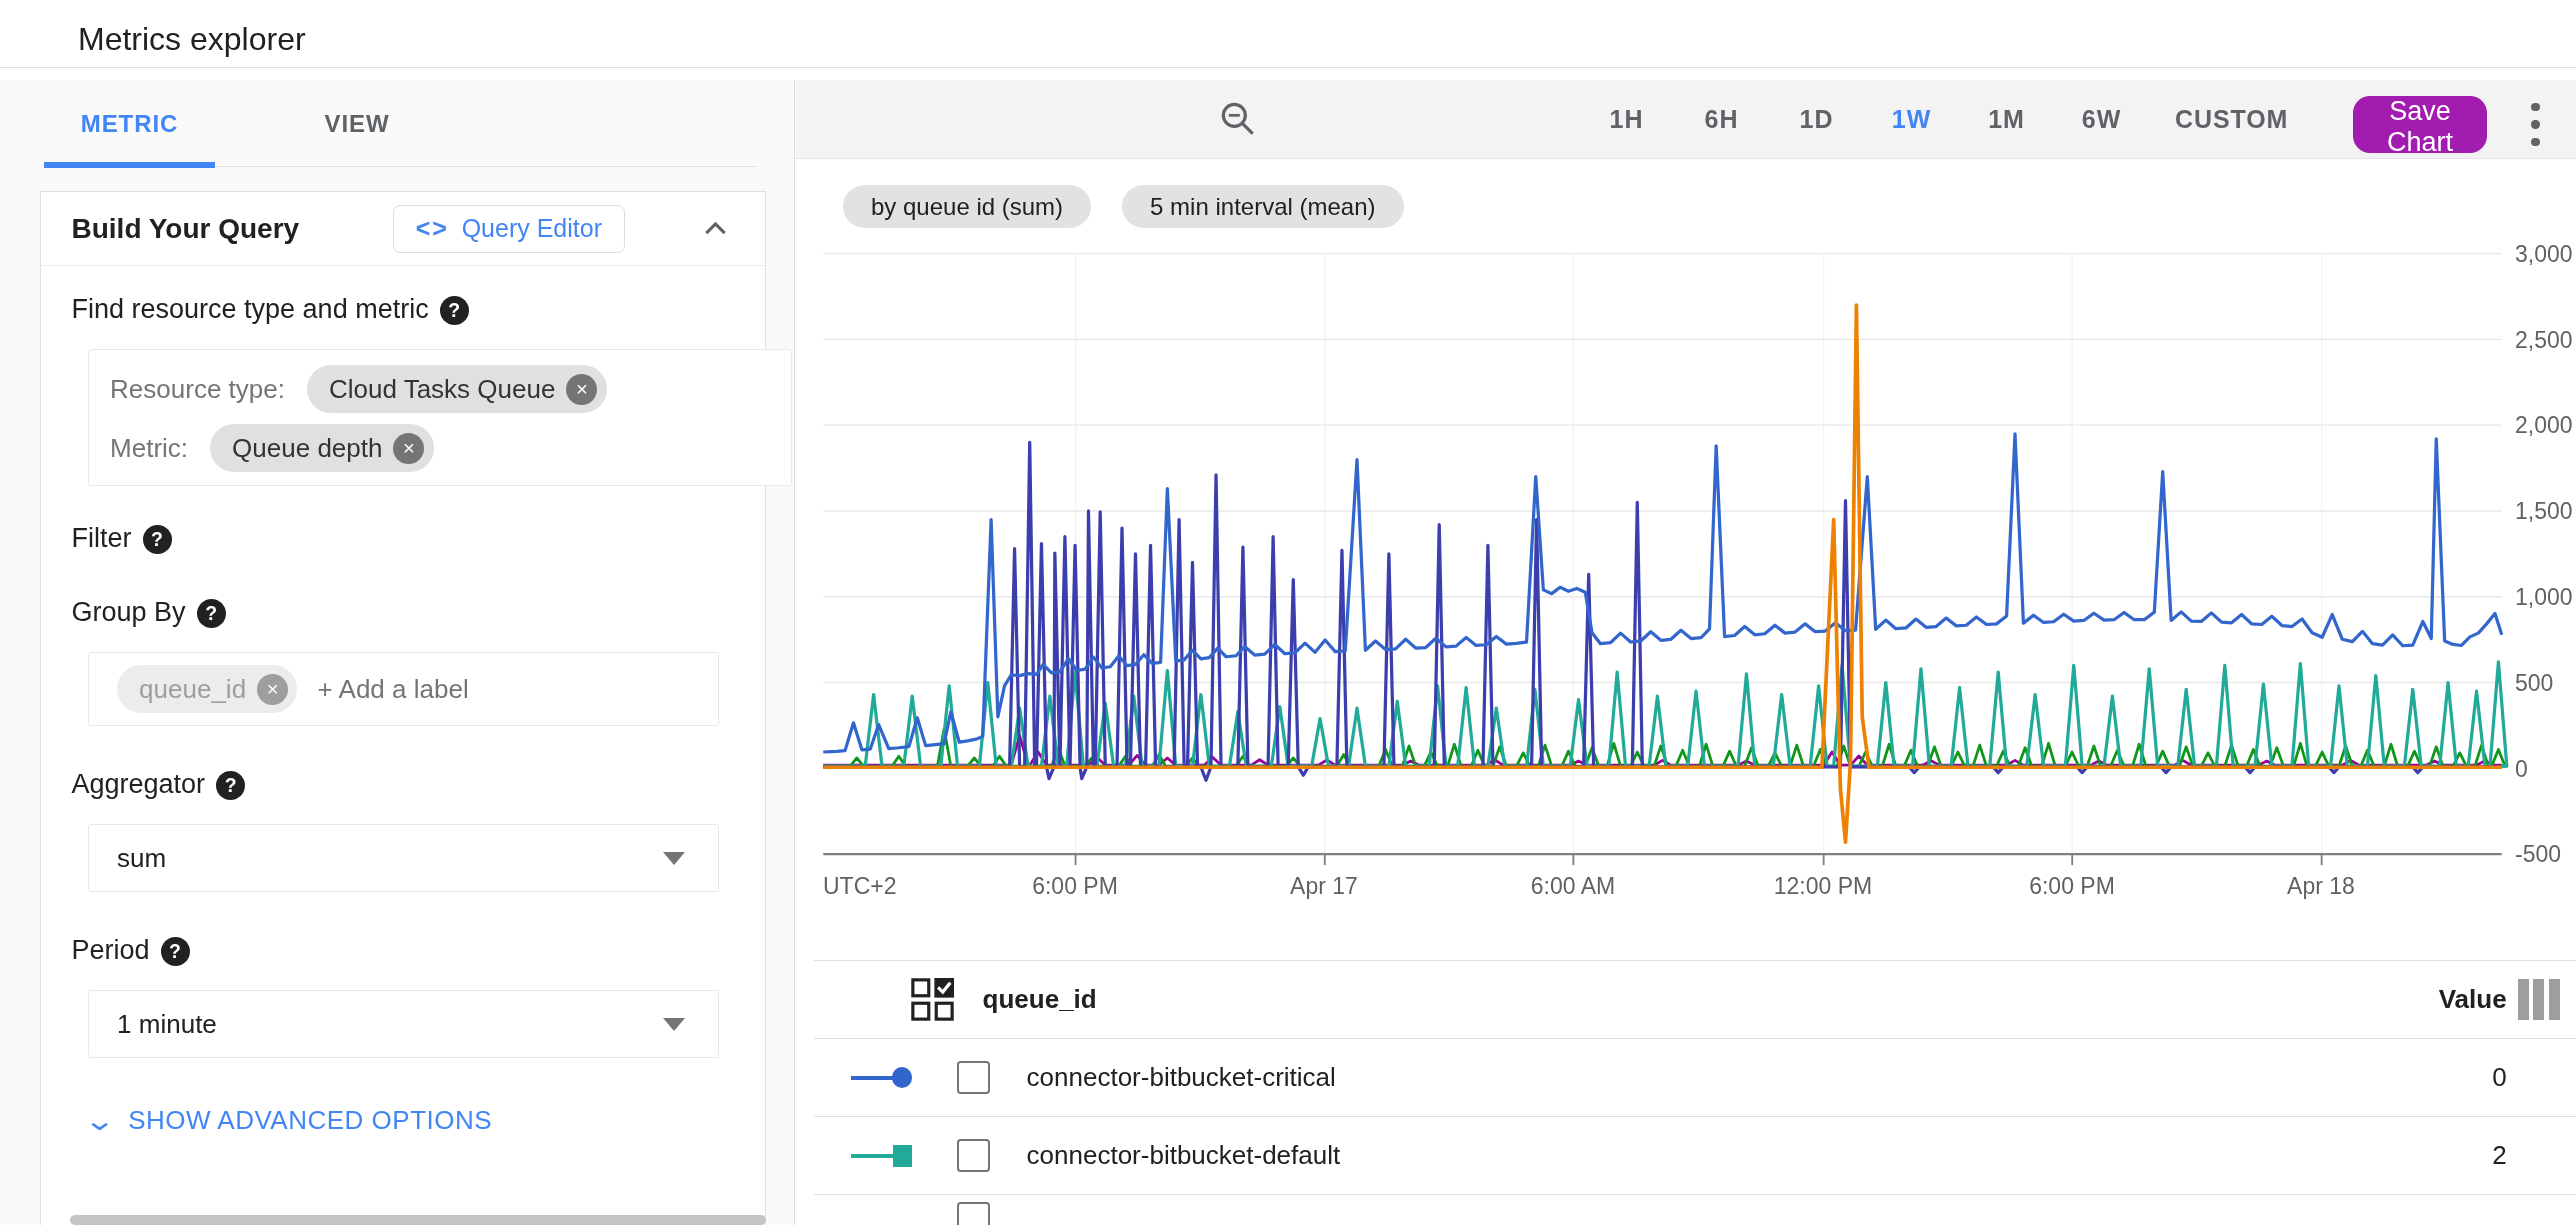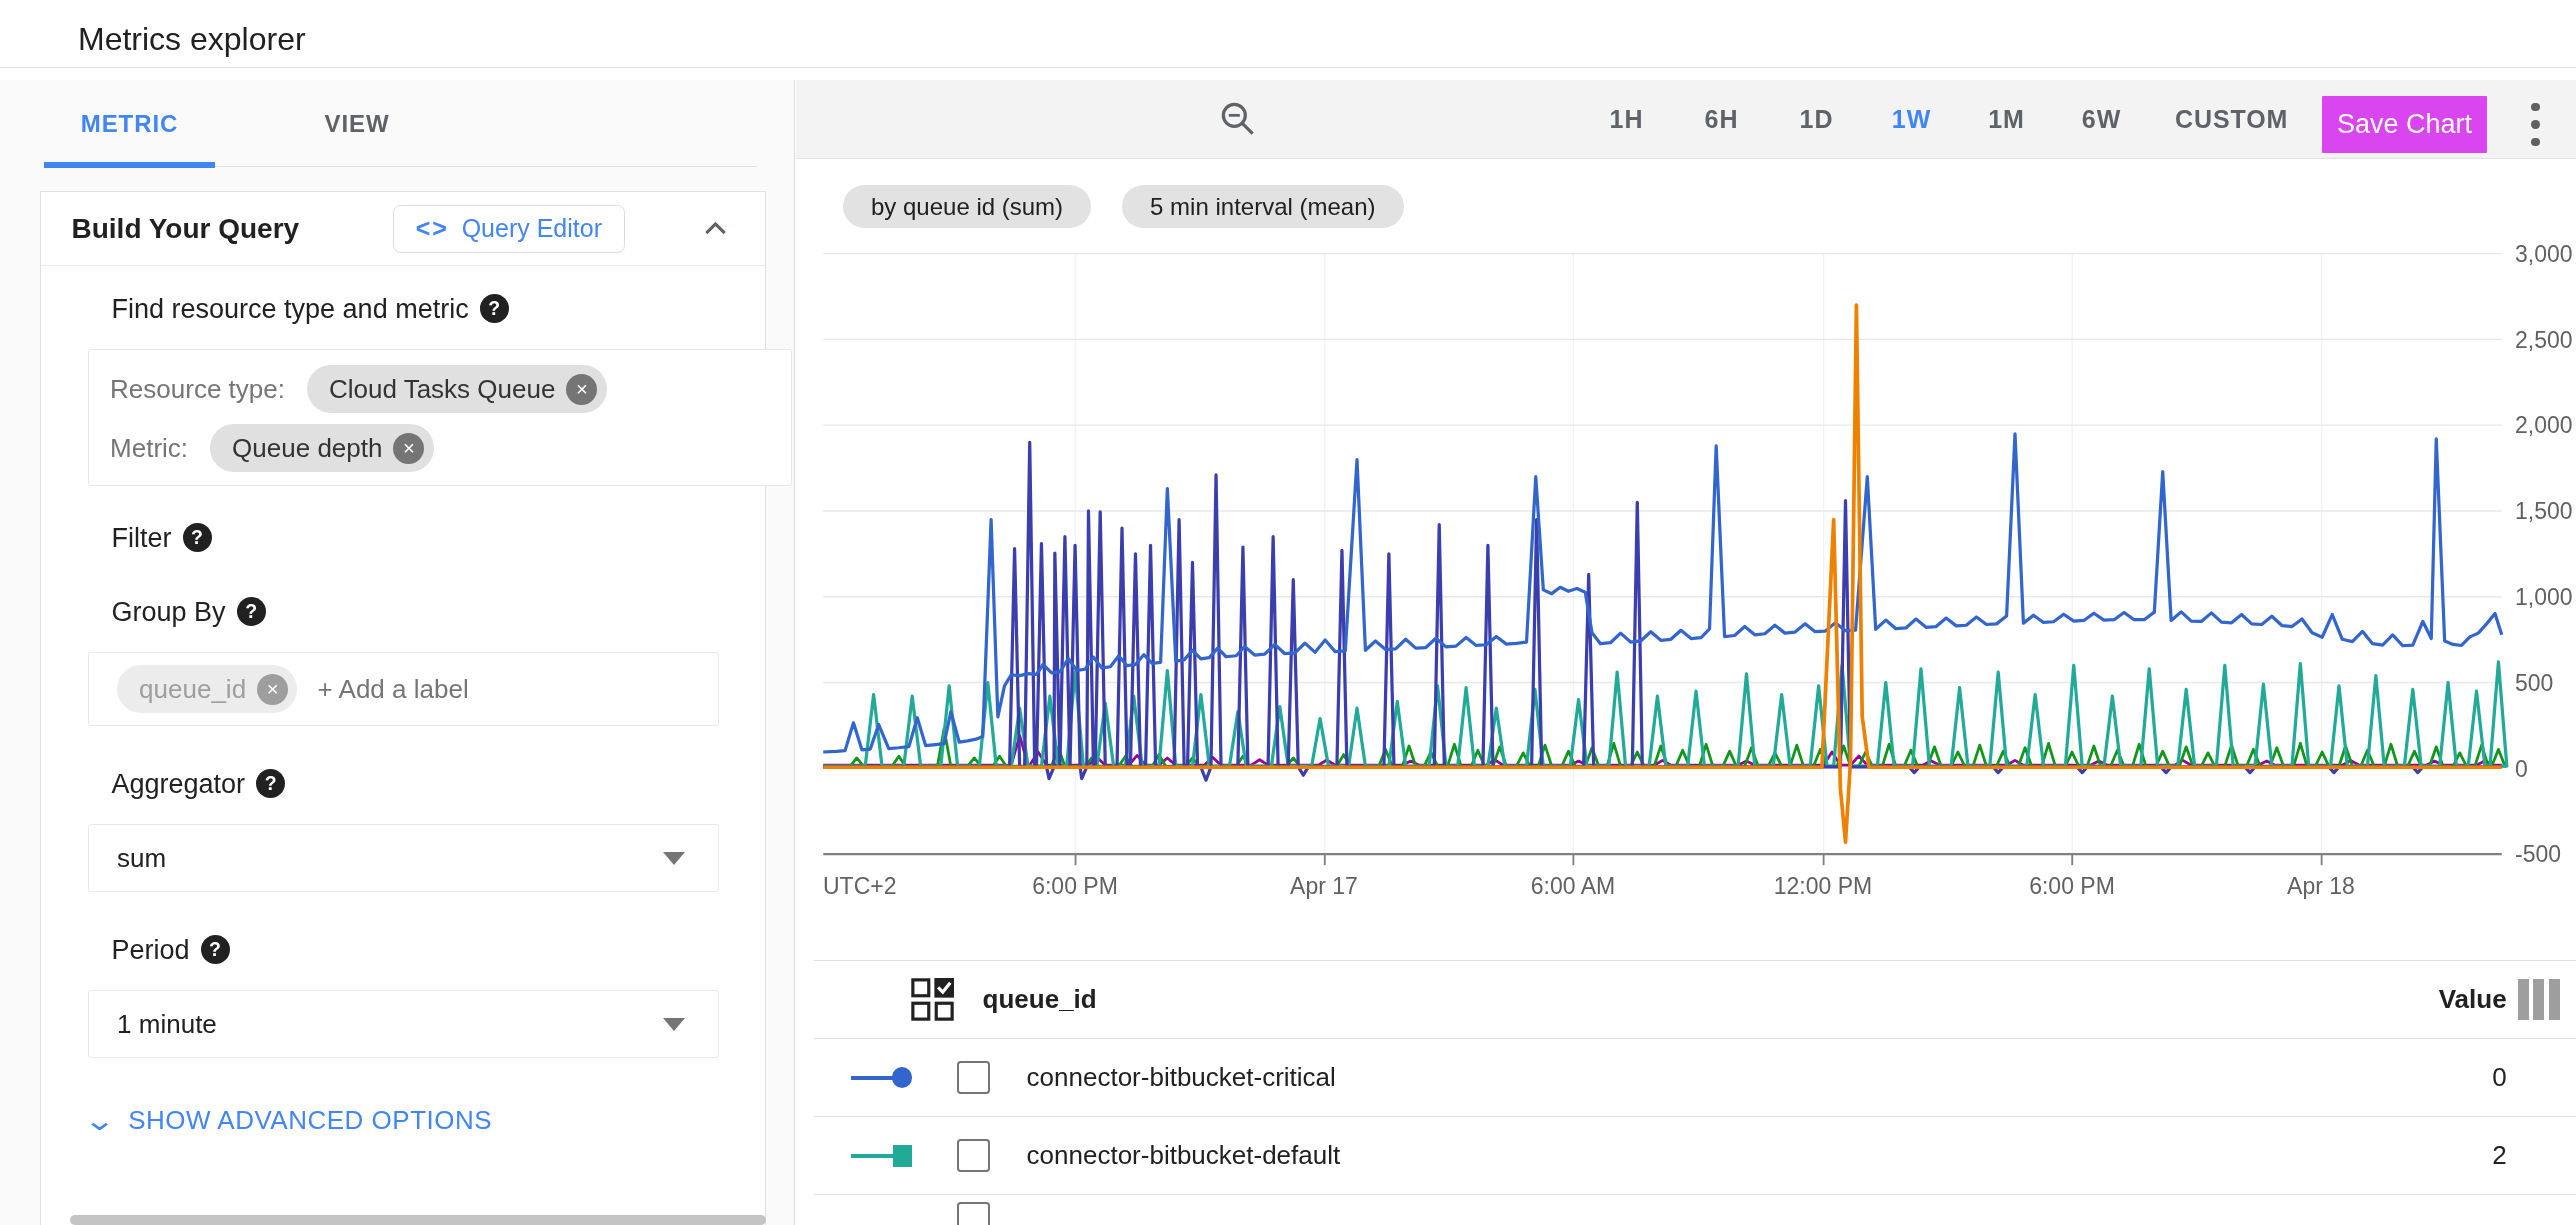--- a/index.html
+++ b/index.html
@@ -21,21 +21,21 @@
   .card { position:absolute; left:40px; top:111px; width:726px; height:1034px; background:#fff; border:0.9px solid #e0e0e0; border-bottom:none; }
   .card-header { height:74px; display:flex; align-items:center; padding:0 33px 0 30.5px; border-bottom:0.9px solid #ebebeb;gap:48px; }
   .card-title { font-size:28px; font-weight:700; color:#212121; flex:0 0 auto; }
   .qe-btn { margin-left:auto; height:48px; border:1.8px solid #dadce0; border-radius:7.4px; background:#fff; display:flex; align-items:center; padding:0 22px; cursor:pointer; }
   .qe-code { color:#4285f4; font-size:25px; font-weight:700; letter-spacing:1.8px; margin-right:13px; }
   .qe-label { color:#4285f4; font-size:25px; font-weight:500; }
   .collapse { margin-left:26px; width:33px; height:33px; position:relative; cursor:pointer; }
   .collapse svg { display:block; }
 
   .card-body { padding:28px 48px 0 30.5px; }
-  .sec-label { display:flex; align-items:flex-start; font-size:27px; color:#212121;margin-left:40px; }
+  .sec-label { display:flex; align-items:flex-end; font-size:27px; color:#212121; }
   .help { display:inline-block; width:29px; height:29px; margin-left:11px; border-radius:50%; background:#212121; color:#fff; font-size:19.4px; font-weight:700; text-align:center; line-height:29px; }
 
   .res-box { margin:24px 0 0 16.6px; width:704px; height:137px; border:1.8px solid #e8e8e8; border-radius:2.8px; padding:13px 0 0 21px; background:#fff; }
   .res-row { display:flex; align-items:center; height:52px; }
   .res-row + .res-row { margin-top:7.4px; }
   .res-lbl { font-size:26px; color:#757575; margin-right:22px; }
   .chipx { display:inline-flex; align-items:center; background:#e0e0e0; border-radius:26px; height:48px; padding:0 9.2px 0 22px; cursor:pointer; }
   .chipx .txt { font-size:26px; font-weight:500; color:#333; }
   .chipx .x { margin-left:11px; width:31px; height:31px; border-radius:50%; background:#757575; color:#fff; font-size:20.3px; line-height:31px; text-align:center; }
   .chipx.muted { background:#ececec; }
@@ -62,21 +62,21 @@
   
   .rp { position:absolute; left:796px; top:80px; width:1780px; height:1145px; background:#fff; }
   .toolbar { position:absolute; left:0; top:0; width:1780px; height:79px; background:#f3f3f3; border-bottom:0.9px solid #e3e3e3; }
   .line-select { position:absolute; left:43px; top:13px; width:329px; height:53px; background:#fff; border:1.8px solid #d6d6d6; border-radius:2.8px; display:flex; align-items:center; padding:0 24px 0 37px; cursor:pointer; }
   .line-select .sel-value { font-size:26px; }
   .line-select .arrow { margin-left:auto; width:0; height:0; border-left:12px solid transparent; border-right:12px solid transparent; border-top:14px solid #212121; }
   .magnifier { position:absolute; left:420px; top:16.6px; width:44px; height:44px; cursor:pointer; }
   .ranges { position:absolute; left:809px; top:0; height:79px; display:flex; align-items:center; gap:52px; }
   .range { font-size:25px; font-weight:700; color:#5f6368; letter-spacing:0.9px; min-width:43px; text-align:center; cursor:pointer; }
   .range.active { color:#4285f4; }
-  .save-btn { position:absolute; right:89px; top:15.7px; width:165px; height:57px; background:#d946ef; border:none; border-radius:1px; color:#fff; font-size:27px; font-family:inherit; cursor:pointer; }
+  .save-btn { position:absolute; right:89px; top:15.7px; width:134px; height:57px; background:#a21caf; border:none; border-radius:17px; color:#fff; font-size:27px; font-family:inherit; cursor:pointer; }
   .kebab { position:absolute; right:22px; top:15px; width:37px; height:59px; display:flex; flex-direction:column; align-items:center; justify-content:center; gap:9.2px; cursor:pointer; }
   .kebab i { width:8.3px; height:8.3px; border-radius:50%; background:#616161; }
 
   .chips-row { position:absolute; left:47px; top:105px; display:flex; gap:31px; }
   .pill { height:43px; border-radius:22px; background:#e2e2e2; display:flex; align-items:center; padding:0 28px; font-size:24px; color:#212121; }
 
   .chart { position:absolute; left:27px; top:169px; width:1679px; height:605px; }
   .chart svg { position:absolute; left:0; top:0; overflow:visible; }
   .ylab { position:absolute; left:1719px; width:111px; font-size:23px; color:#616161; text-align:left; }
   .xlab { position:absolute; top:793px; font-size:23px; color:#616161; white-space:nowrap; }

